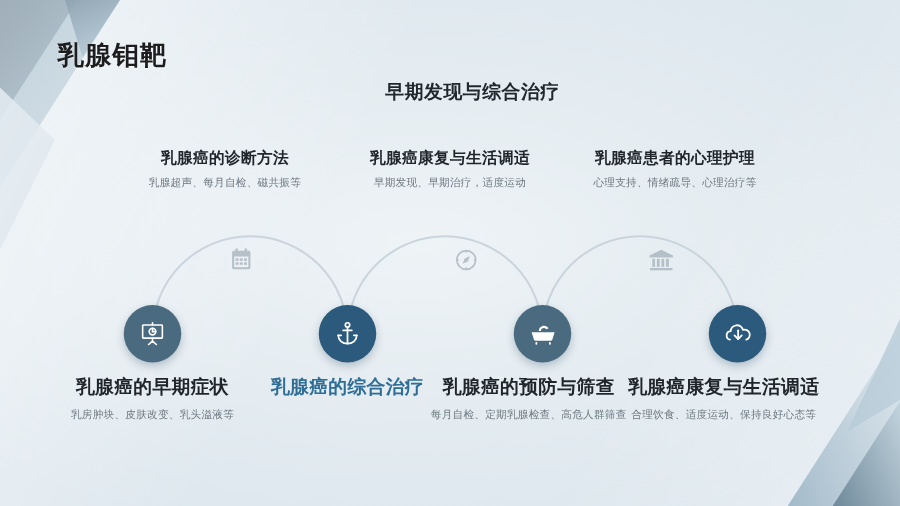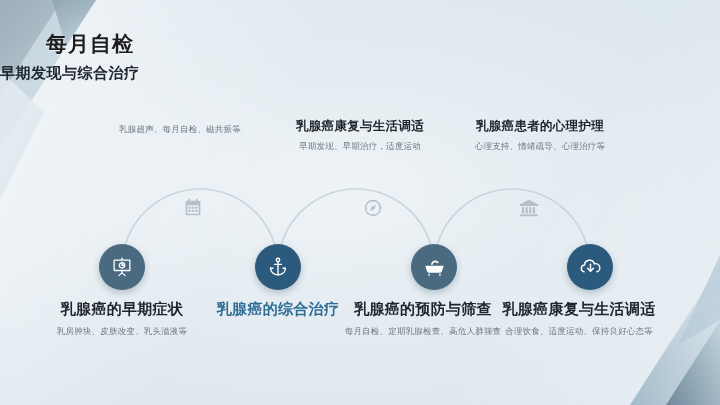--- a/index.html
+++ b/index.html
@@ -27,22 +27,22 @@
     pointer-events:none;
   }
 
   
   #page-title{
     position:absolute;left:46px;top:30px;
     font-size:21px;font-weight:bold;color:#1d1d1f;letter-spacing:1px;
     text-shadow:0 1px 1px rgba(255,255,255,.7);
   }
   #subtitle{
-    position:absolute;left:0;right:0;top:64px;text-align:left;
-    font-size:15px;font-weight:bold;color:#20272e;letter-spacing:.5px;
+    position:absolute;left:0;right:0;top:64px;text-align:center;
+    font-size:15px;font-weight:bold;color:#20272e;letter-spacing:.5px;padding-left:36px;
   }
 
   
   #arcs{position:absolute;left:0;top:0;width:720px;height:405px;}
 
   
   .top-block{position:absolute;text-align:center;}
   .top-block .t-title{
     font-size:12.5px;font-weight:bold;color:#1f252b;letter-spacing:.3px;
     white-space:nowrap;
@@ -123,24 +123,25 @@
   <div id="sheen"></div>
 
   <svg id="arcs">
     <g fill="none" stroke="#c6d2da" stroke-width="1.6" opacity="0.9">
       <path d="M 122,267 A 78,78 0 0 1 278,267"></path>
       <path d="M 278,267 A 78,78 0 0 1 434,267"></path>
       <path d="M 434,267 A 78,78 0 0 1 590,267"></path>
     </g>
   </svg>
 
-  <div id="page-title">每月自检</div>
+  <div id="page-title">乳腺钼靶</div>
   <div id="subtitle">早期发现与综合治疗</div>
 
   <div class="top-block" style="left:80px;top:118px;width:200px;">
+    <div class="t-title">乳腺癌的诊断方法</div>
     <div class="t-desc">乳腺超声、每月自检、磁共振等</div>
   </div>
   <div class="top-block" style="left:260px;top:118px;width:200px;">
     <div class="t-title">乳腺癌康复与生活调适</div>
     <div class="t-desc">早期发现、早期治疗，适度运动</div>
   </div>
   <div class="top-block" style="left:440px;top:118px;width:200px;">
     <div class="t-title">乳腺癌患者的心理护理</div>
     <div class="t-desc">心理支持、情绪疏导、心理治疗等</div>
   </div>

